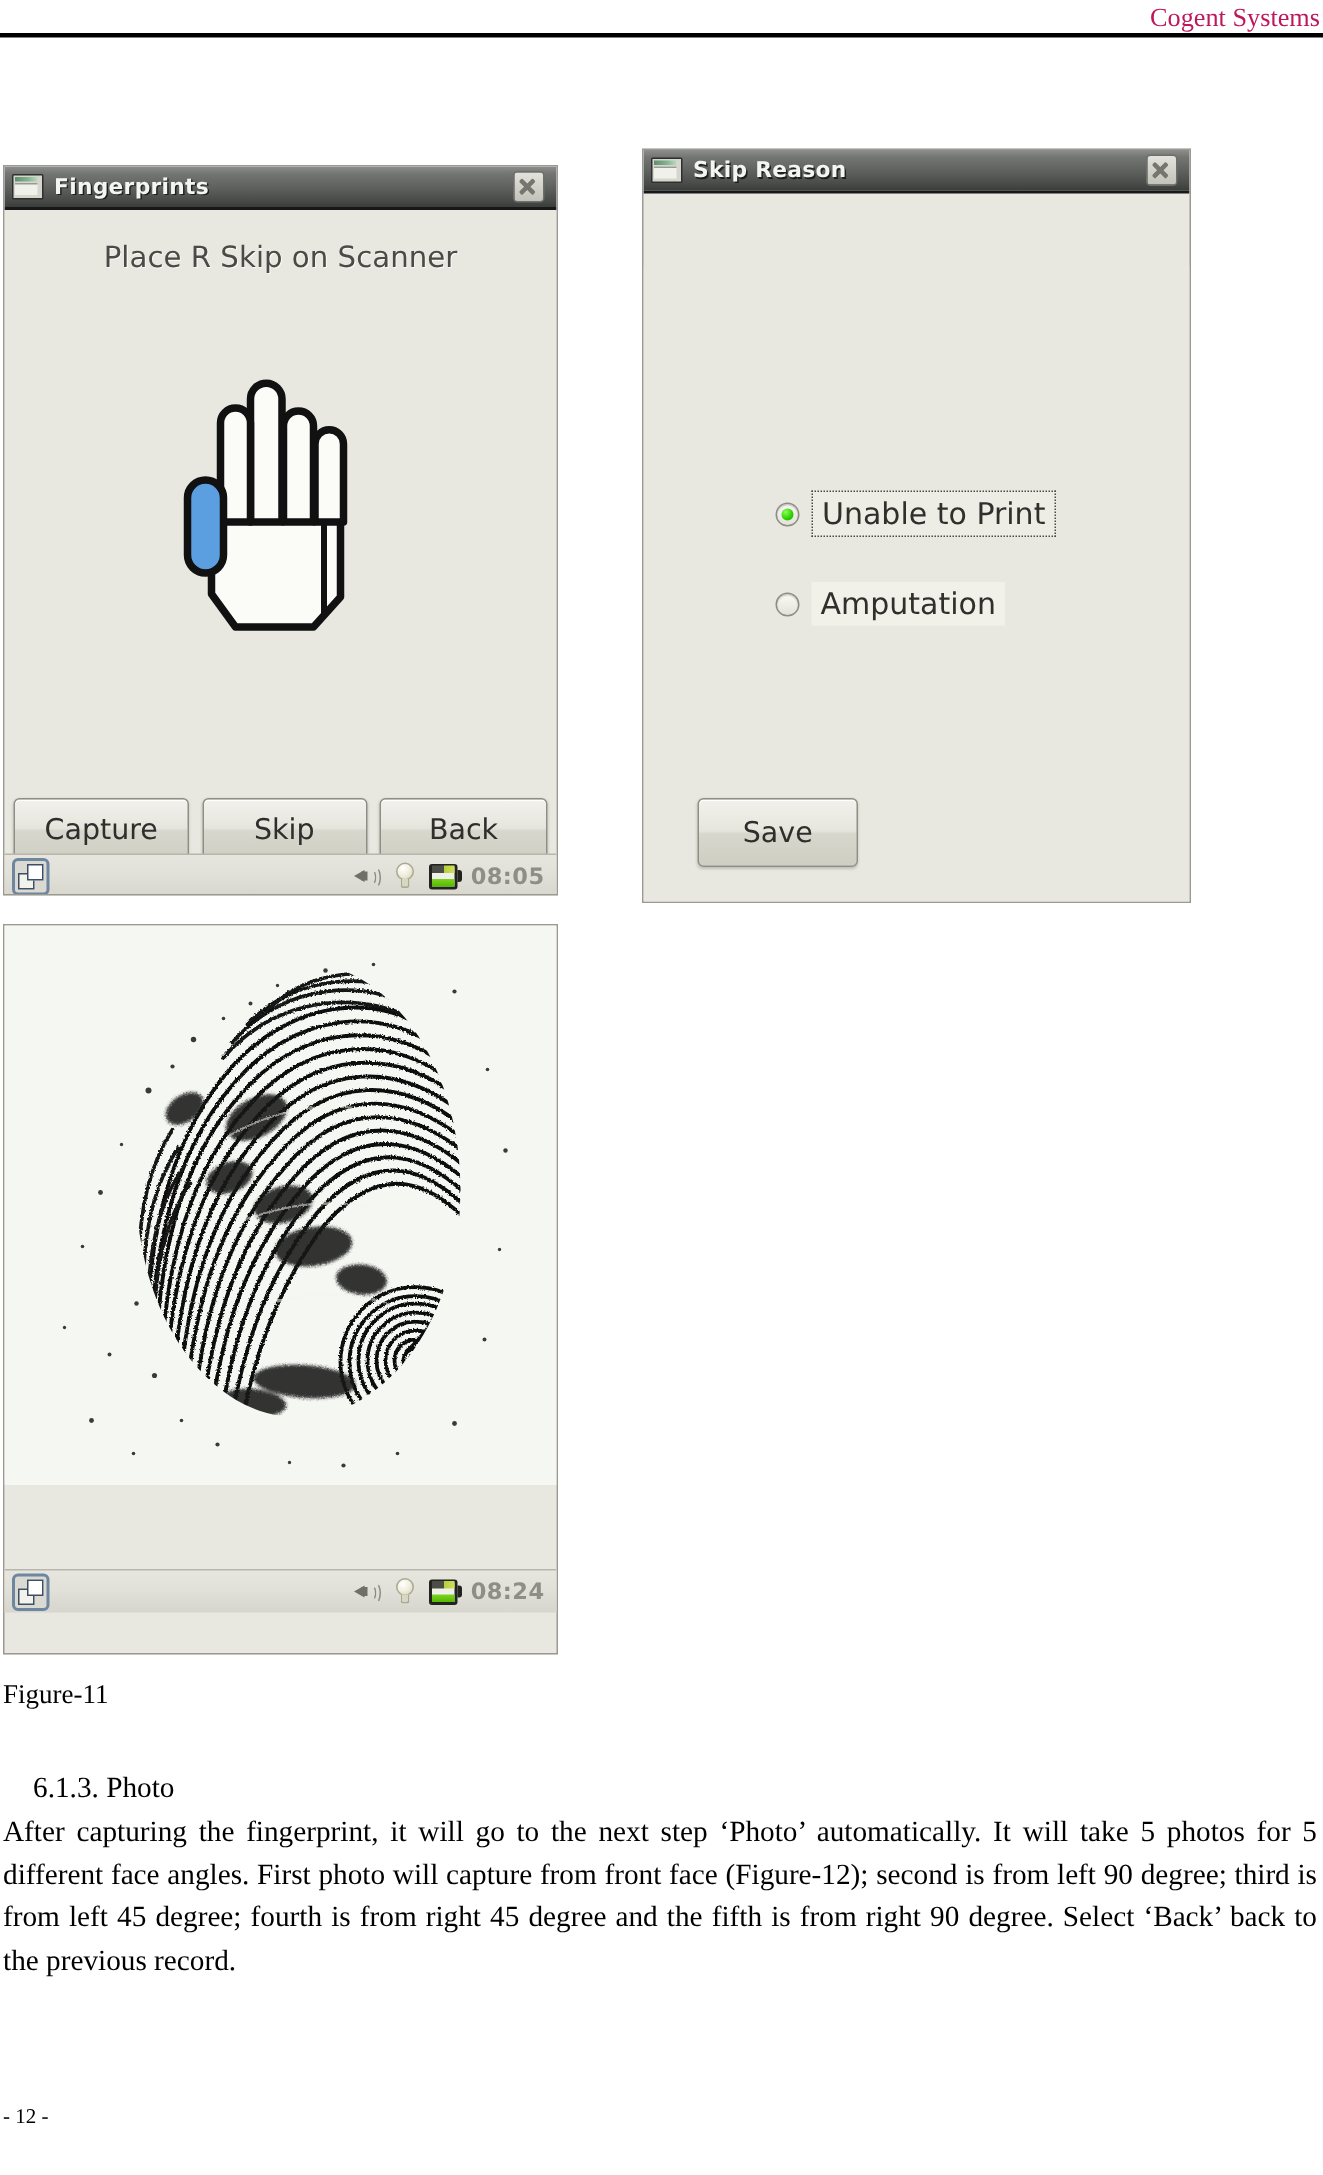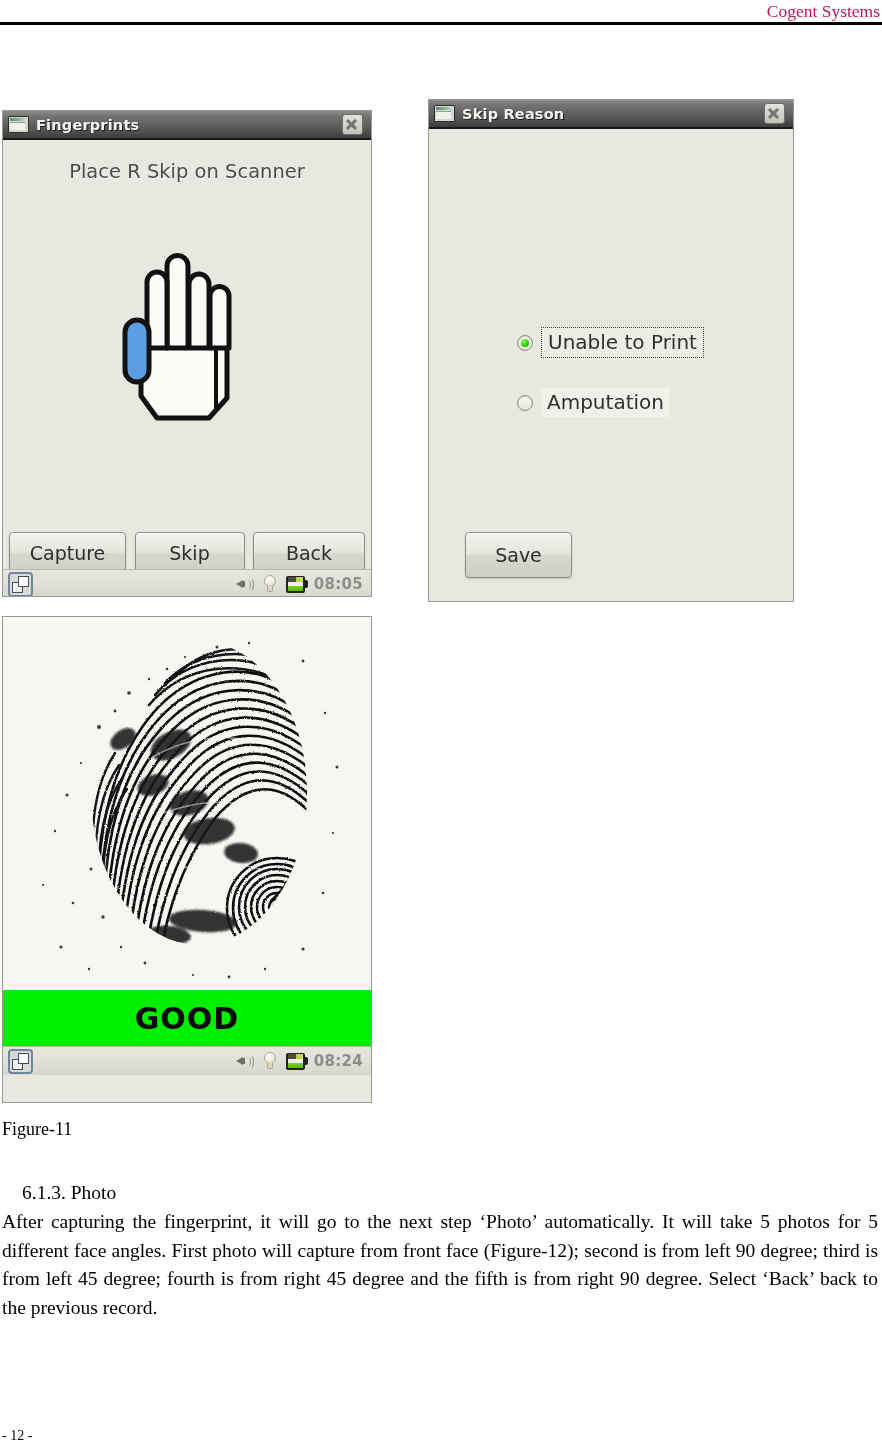--- a/index.html
+++ b/index.html
@@ -397,21 +397,20 @@
     font-size: 19.5px;
     line-height: 28.5px;
     text-align: justify;
     text-justify: inter-word;
   }
   .page-footer {
     position: absolute;
     left: 2px;
     top: 1404px;
     font-size: 14px;
-    margin-top: 24px;
   }
 </style>
 </head>
 <body>
 
 <div class="page-header">
   <div class="hdr-text">Cogent Systems</div>
   <div class="hdr-rule"></div>
 </div>
 
@@ -658,23 +657,20 @@
           <circle cx="330" cy="216" r="1.1"></circle>
             <circle cx="320" cy="276" r="1.3"></circle>
           <circle cx="300" cy="332" r="1.6"></circle>
             <circle cx="262" cy="352" r="1.2"></circle>
           <circle cx="226" cy="360" r="1.4"></circle>
             <circle cx="190" cy="358" r="1.1"></circle>
         </g>
       </svg>
     </div>
 
-    <div class="quality-bar">
-      <span class="quality-text">GOOD</span>
-    </div>
 
     <div class="taskbar">
       <span class="tb-switcher">
           <i class="sq-a"></i>
           <i class="sq-b"></i>
         </span>
       <span class="tb-spacer"></span>
       <span class="tb-icons">
         <span class="ico-speaker">
             <i class="cone"></i>

